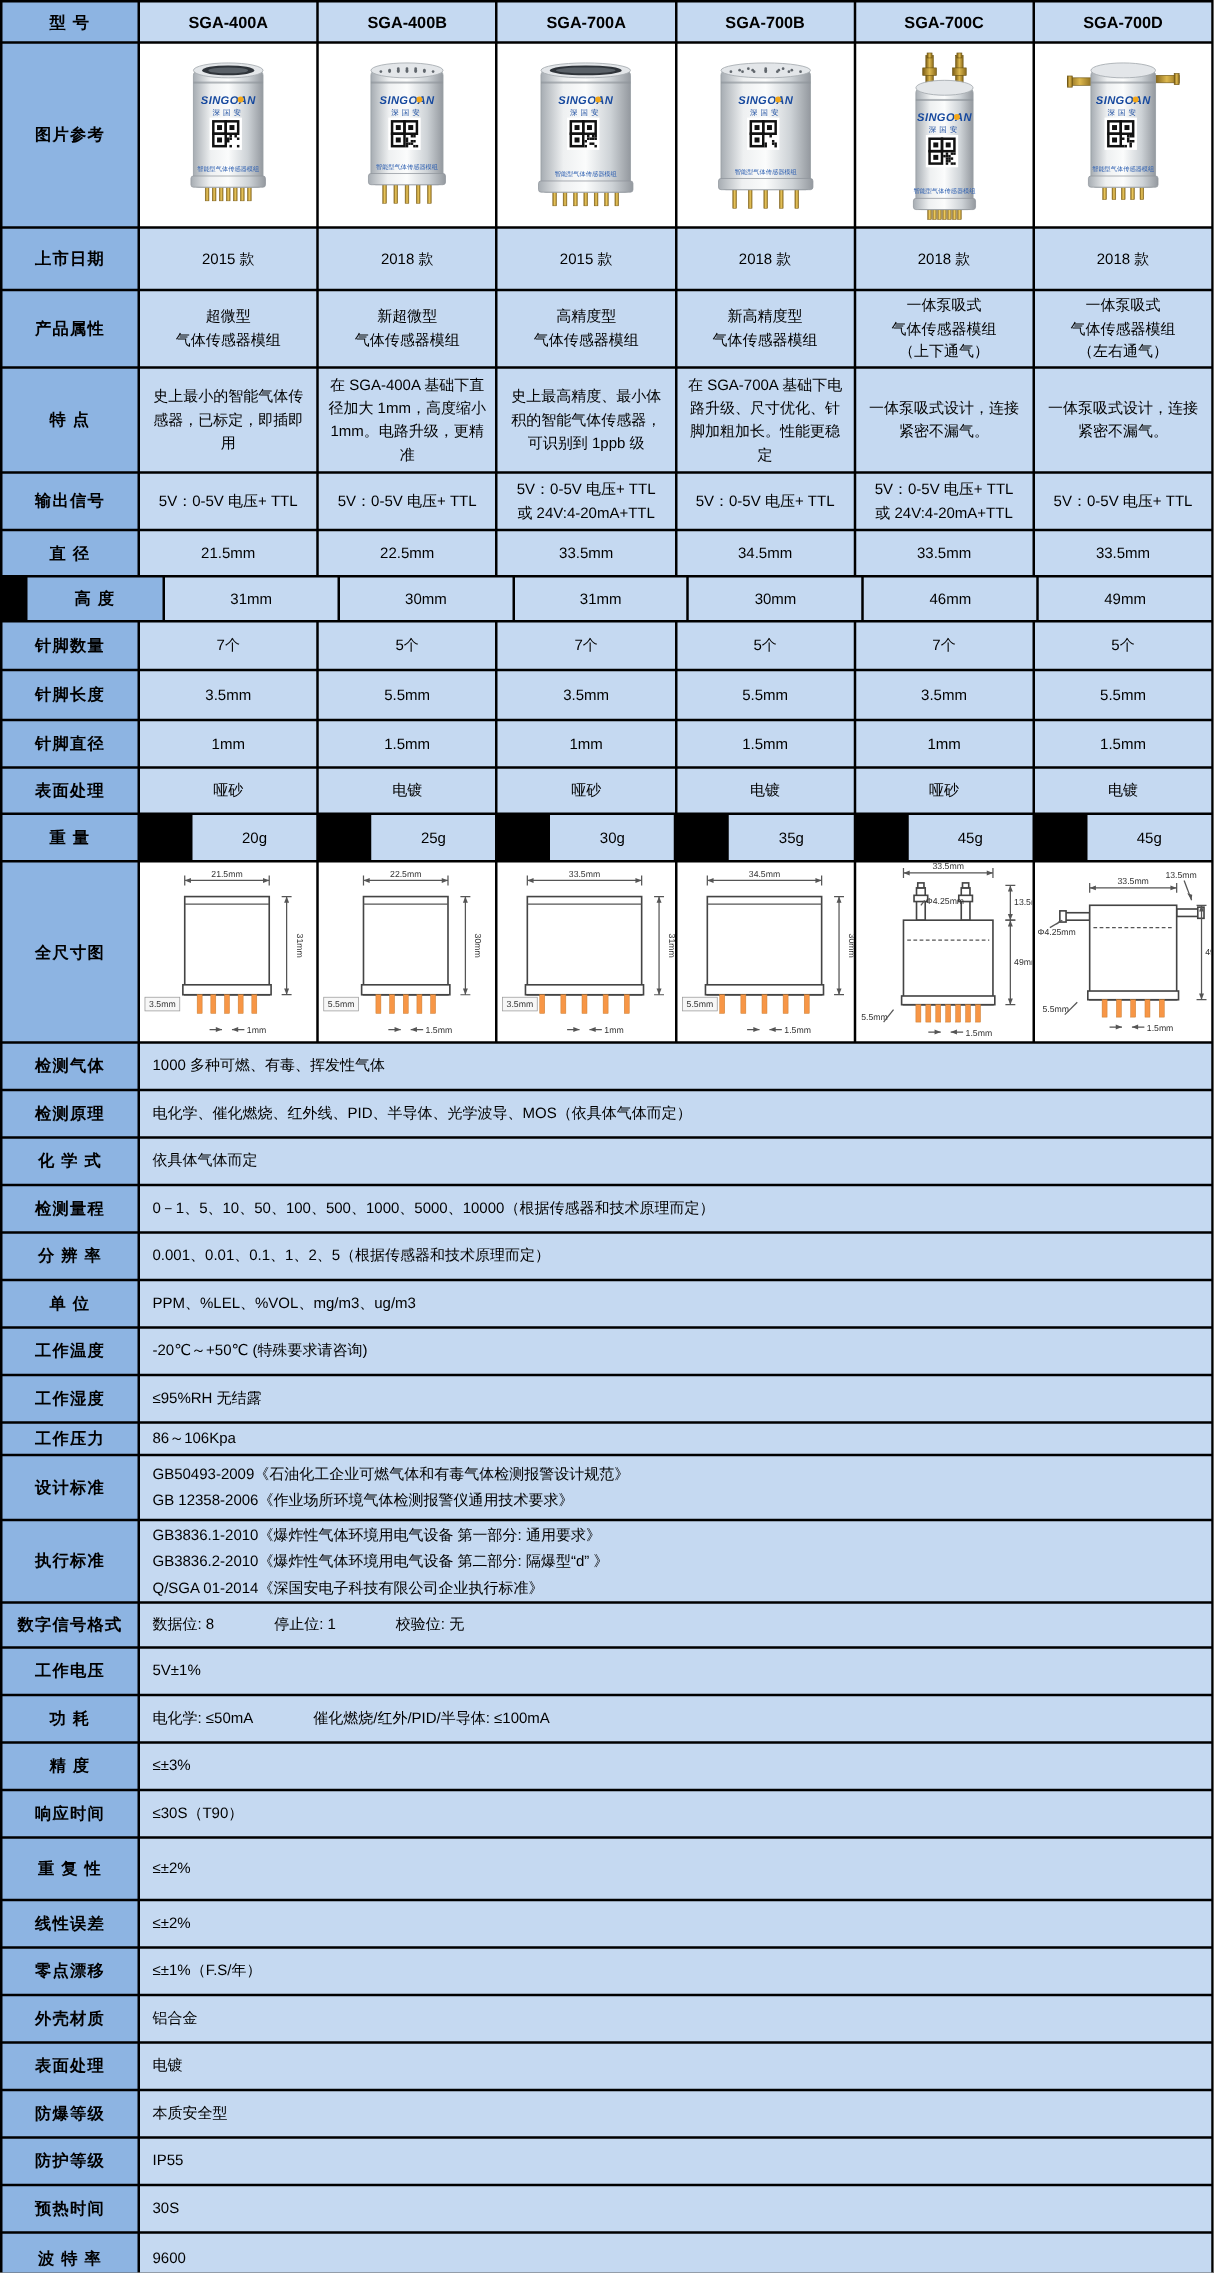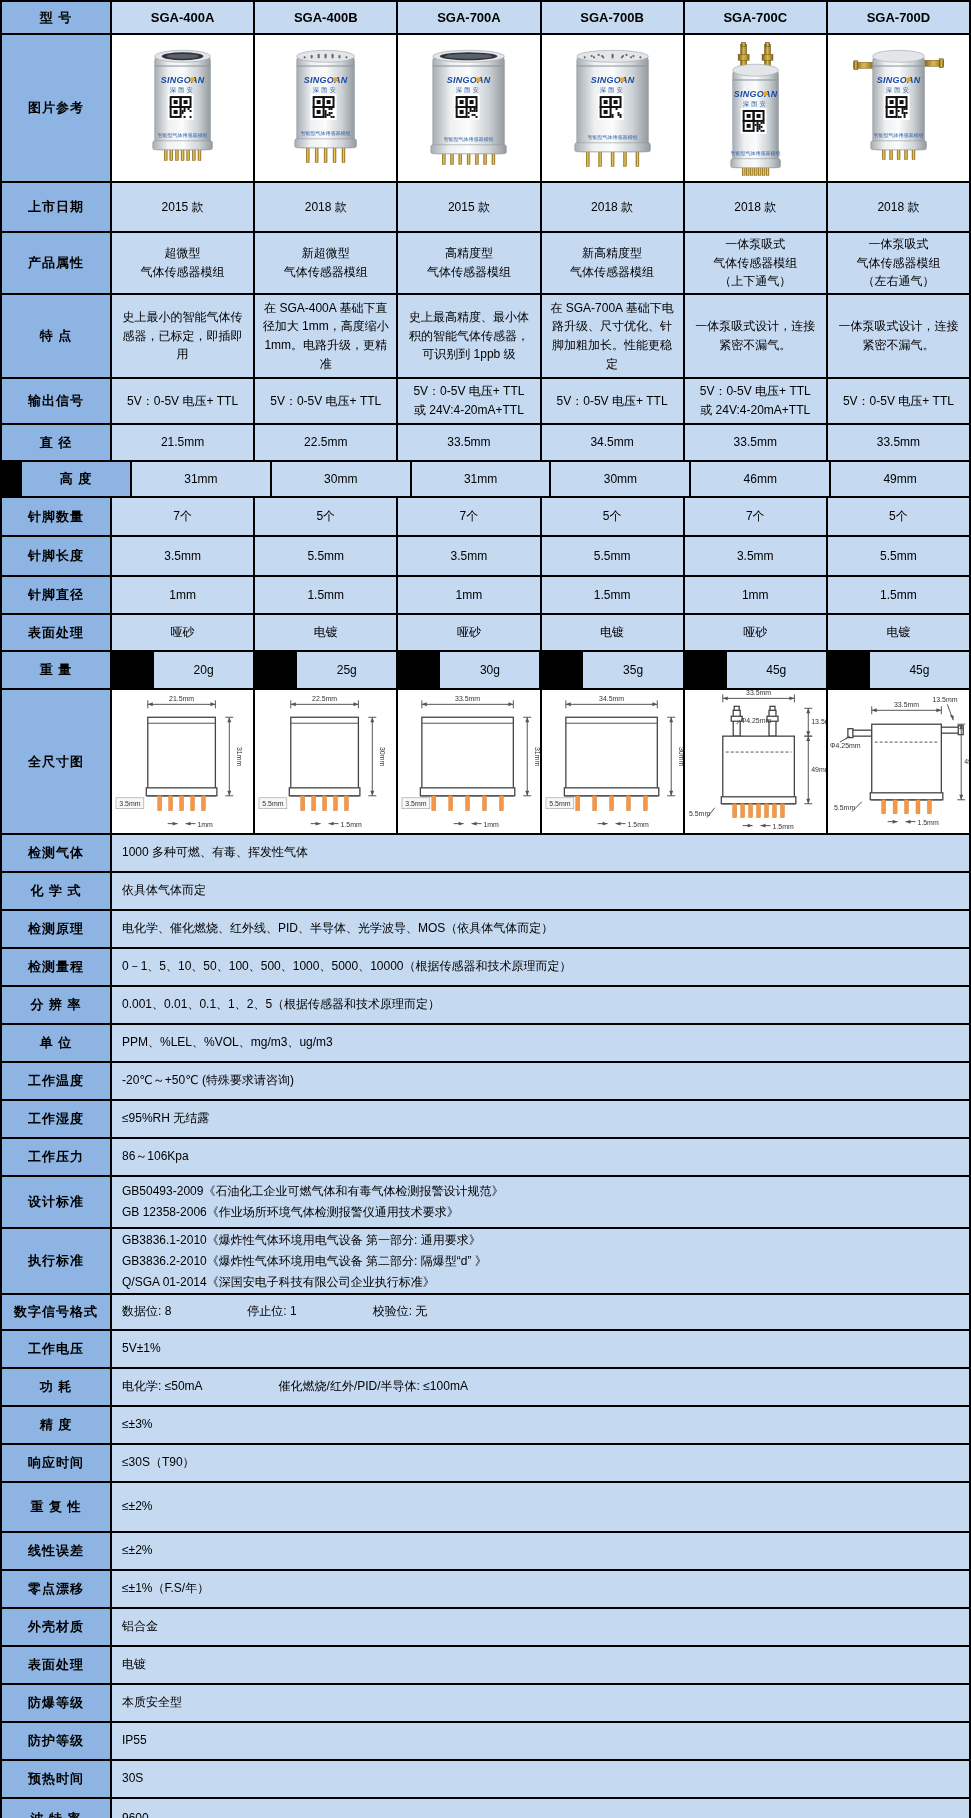--- a/index.html
+++ b/index.html
@@ -9,21 +9,21 @@
   .row{display:grid;gap:2px;}
   .cols7{grid-template-columns:108px repeat(6,1fr);}
   .cols2{grid-template-columns:108px 1fr;}
   .cell{display:flex;align-items:center;justify-content:center;text-align:center;overflow:hidden;}
   .lab{background:#8DB4E2;font-weight:bold;font-size:13px;letter-spacing:1px;}
   .hdr{background:#C5D9F1;font-weight:bold;font-size:13px;}
   .val{background:#C5D9F1;font-size:12px;line-height:1.55;white-space:pre-line;padding:1px 5px;}
   .imgcell,.diacell{background:#fff;padding:0;}
   .fullval{background:#C5D9F1;font-size:12px;justify-content:flex-start;text-align:left;
            padding-left:10px;flex-direction:column;align-items:flex-start;justify-content:center;line-height:1.8;}
-  .fullval .seg{margin-right:76px;}
+  .fullval .seg{margin-right:48px;}
   svg{display:block;}
   .dl{stroke:#555;stroke-width:1;fill:none;}
   .dt{font-size:7px;fill:#333;font-family:"Liberation Sans",sans-serif;}
   .bodyline{fill:#fff;stroke:#444;stroke-width:1.3;}
 </style>
 </head>
 <body>
 
 <svg width="0" height="0" style="position:absolute" aria-hidden="true">
   <defs>
@@ -644,48 +644,48 @@
             <polygon points="78,132 83,134 83,130" fill="#555"></polygon>
             <text class="dt" x="90" y="135">1.5mm</text>
           </svg>
         </div>
       </div>
       <div class="row cols2" style="height: 36px;">
         <div class="cell lab">检测气体</div>
         <div class="cell fullval">1000 多种可燃、有毒、挥发性气体</div>
       </div>
       <div class="row cols2" style="height: 36px;">
+        <div class="cell lab">检测原理</div>
+        <div class="cell fullval">电化学、催化燃烧、红外线、PID、半导体、光学波导、MOS（依具体气体而定）</div>
+      </div>
+      <div class="row cols2" style="height: 36px;">
         <div class="cell lab">化 学 式</div>
         <div class="cell fullval">依具体气体而定</div>
       </div>
       <div class="row cols2" style="height: 36px;">
-        <div class="cell lab">检测原理</div>
-        <div class="cell fullval">电化学、催化燃烧、红外线、PID、半导体、光学波导、MOS（依具体气体而定）</div>
-      </div>
-      <div class="row cols2" style="height: 36px;">
         <div class="cell lab">检测量程</div>
         <div class="cell fullval">0－1、5、10、50、100、500、1000、5000、10000（根据传感器和技术原理而定）</div>
       </div>
       <div class="row cols2" style="height: 36px;">
         <div class="cell lab">分 辨 率</div>
         <div class="cell fullval">0.001、0.01、0.1、1、2、5（根据传感器和技术原理而定）</div>
       </div>
       <div class="row cols2" style="height: 36px;">
         <div class="cell lab">单    位</div>
         <div class="cell fullval">PPM、%LEL、%VOL、mg/m3、ug/m3</div>
       </div>
       <div class="row cols2" style="height: 36px;">
         <div class="cell lab">工作温度</div>
         <div class="cell fullval">-20℃～+50℃ (特殊要求请咨询)</div>
       </div>
       <div class="row cols2" style="height: 36px;">
         <div class="cell lab">工作湿度</div>
         <div class="cell fullval">≤95%RH 无结露</div>
       </div>
-      <div class="row cols2" style="height: 36px;">
+      <div class="row cols2" style="height: 24px;">
         <div class="cell lab">工作压力</div>
         <div class="cell fullval">86～106Kpa</div>
       </div>
       <div class="row cols2" style="height: 50px;">
         <div class="cell lab">设计标准</div>
         <div class="cell fullval" style="line-height: 1.75;">
           <div>GB50493-2009《石油化工企业可燃气体和有毒气体检测报警设计规范》</div>
           <div>GB 12358-2006《作业场所环境气体检测报警仪通用技术要求》</div>
         </div>
       </div>

